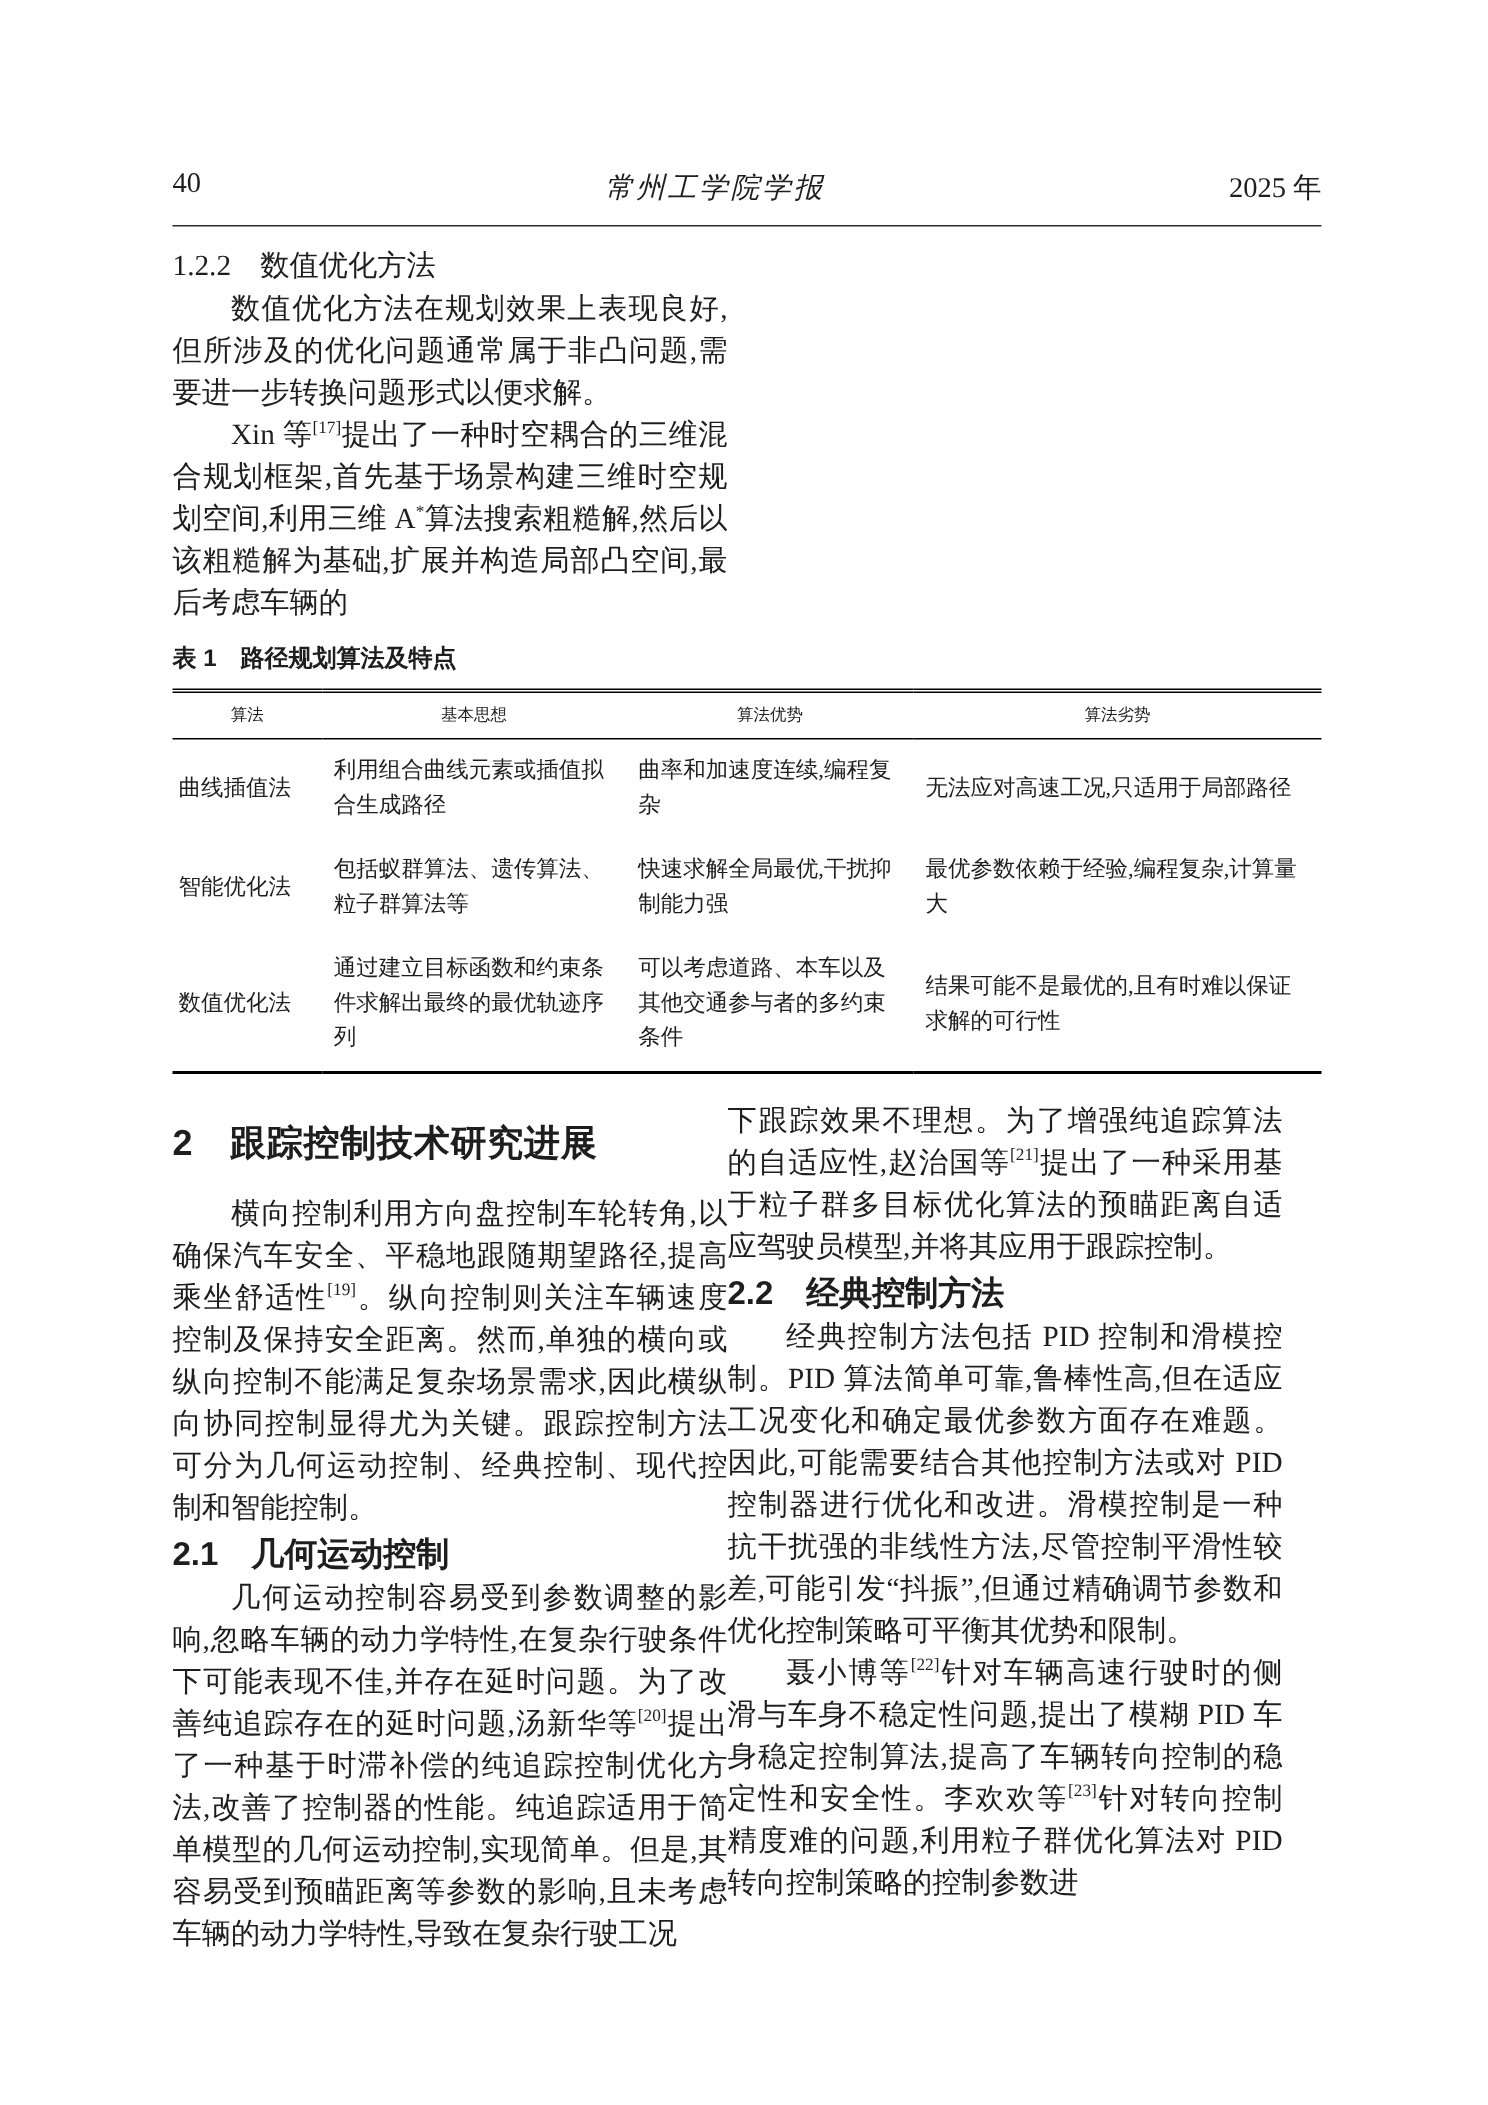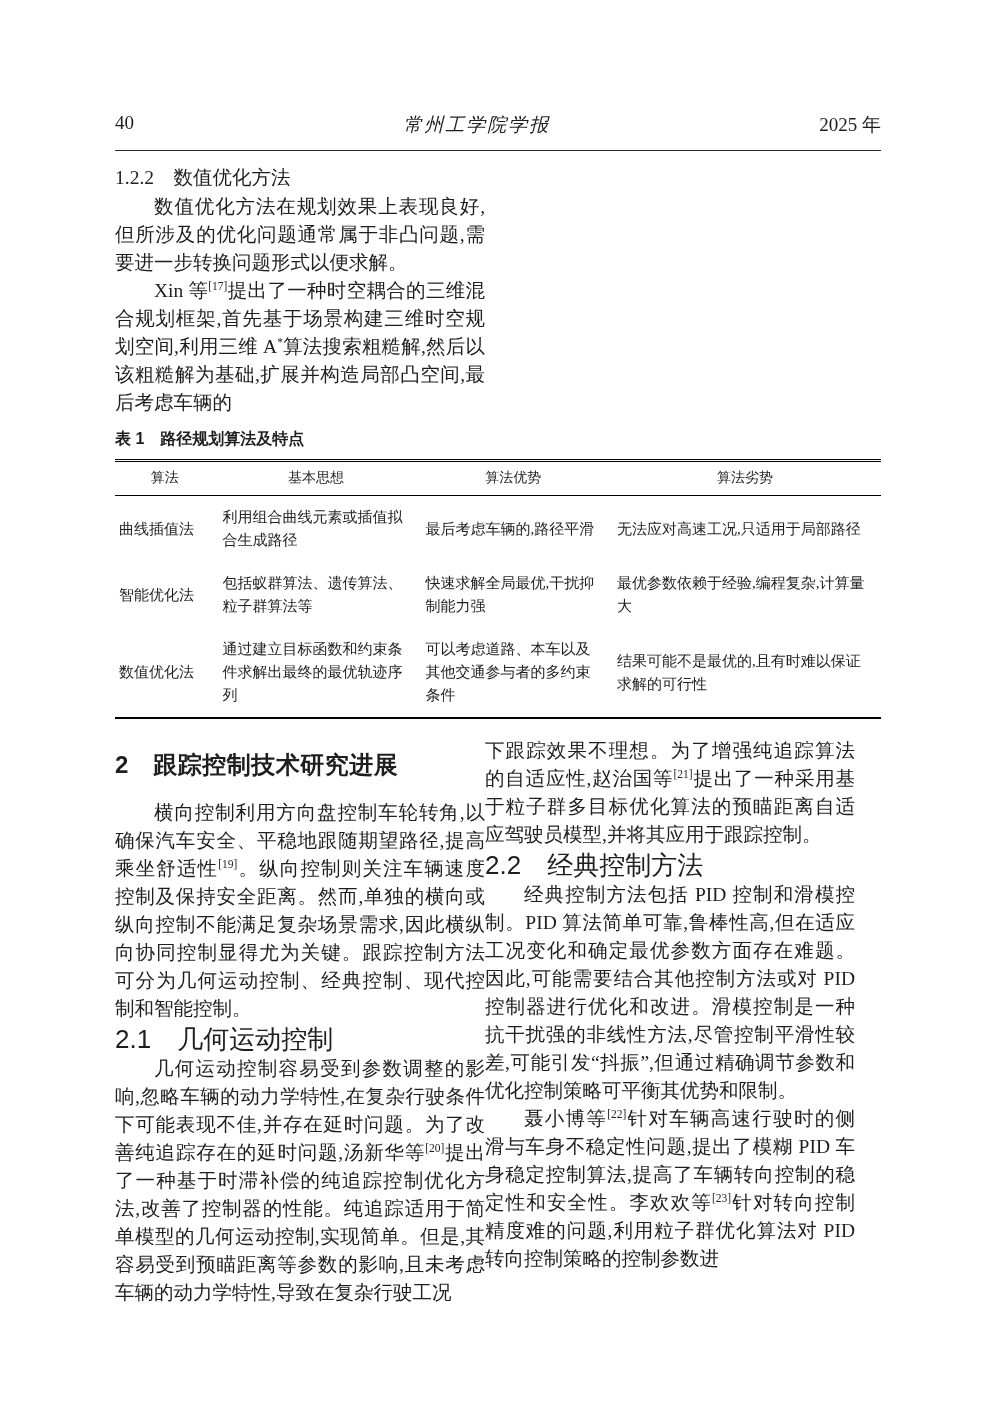--- a/index.html
+++ b/index.html
@@ -55,22 +55,22 @@
   }
   .h-section {
     font-family: Liberation Sans, sans-serif;
     font-size: 24px;
     font-weight: bold;
     margin: 12px 0 18px 0;
     letter-spacing: 0.5px;
   }
   .h-sub {
     font-family: "Liberation Sans", sans-serif;
-    font-size: 26px;
-    font-weight: normal;
+    font-size: 22px;
+    font-weight: bold;
     margin: 1px 0;
     line-height: 30px;
   }
   
   .table-block { margin-top: 12px; }
   .table-title {
     text-align: left;
     font-family: "Liberation Sans", sans-serif;
     font-weight: bold;
     font-size: 16px;
@@ -78,21 +78,21 @@
   }
   table.alg {
     width: 100%;
     border-collapse: collapse;
     border-top: 3px double #000;
     border-bottom: 2px solid #000;
     font-size: 15px;
   }
   table.alg thead th {
     font-weight: normal;
-    font-size: 14px;
+    font-size: 11px;
     text-align: center;
     padding: 7px 4px 8px 4px;
     border-bottom: 1.2px solid #000;
   }
   table.alg td {
     padding: 10px 8px;
     line-height: 23px;
     vertical-align: middle;
     text-align: left;
   }
@@ -132,21 +132,21 @@
             <th>算法</th>
             <th>基本思想</th>
             <th>算法优势</th>
             <th>算法劣势</th>
           </tr>
         </thead>
         <tbody>
           <tr>
             <td>曲线插值法</td>
             <td>利用组合曲线元素或插值拟合生成路径</td>
-            <td>最后考虑车辆的,路径平滑</td>
+            <td>曲率和加速度连续,编程复杂</td>
             <td>无法应对高速工况,只适用于局部路径</td>
           </tr>
           <tr>
             <td>智能优化法</td>
             <td>包括蚁群算法、遗传算法、粒子群算法等</td>
             <td>快速求解全局最优,干扰抑制能力强</td>
             <td>最优参数依赖于经验,编程复杂,计算量大</td>
           </tr>
           <tr>
             <td>数值优化法</td>

